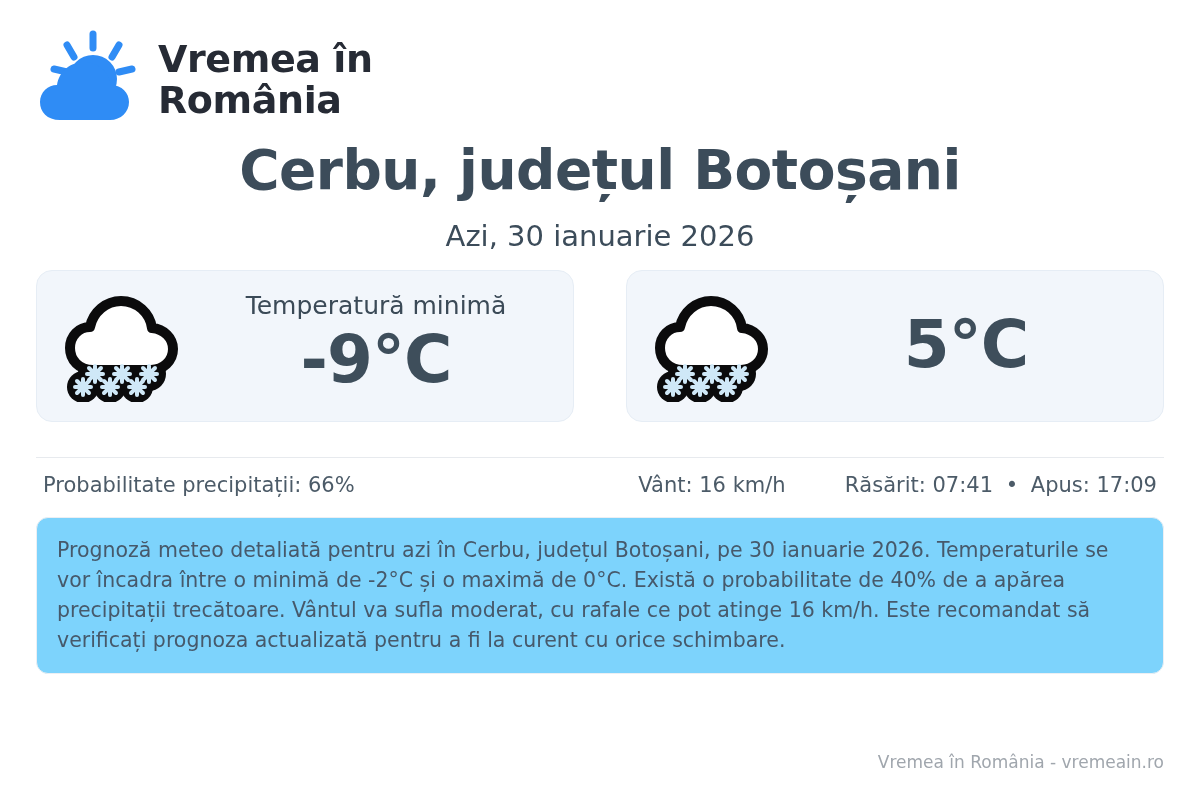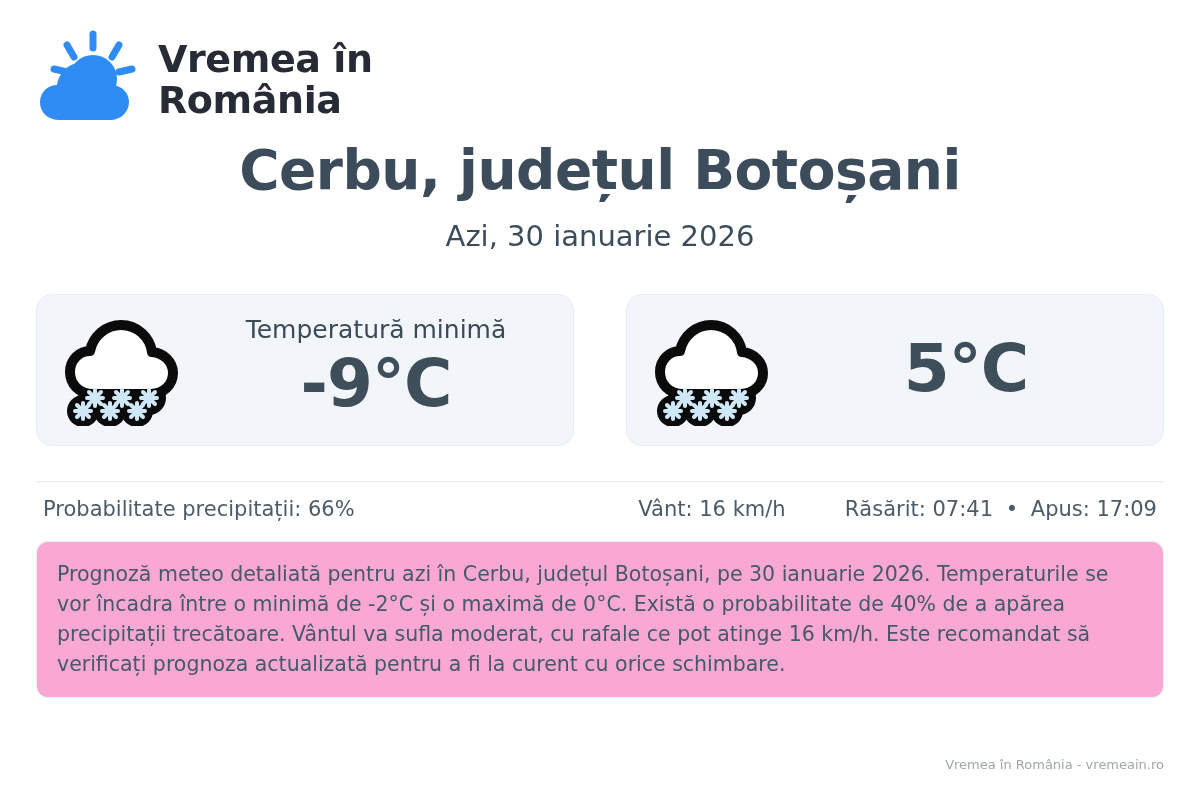--- a/index.html
+++ b/index.html
@@ -57,21 +57,21 @@
     text-align: center;
     font-size: 29px;
     font-weight: 400;
     color: #3c4c5a;
   }
 
   
   .cards {
     display: flex;
     gap: 52px;
-    margin-top: 41px;
+    margin-top: 17px;
   }
   .card {
     flex: 1 1 0;
     height: 152px;
     background: #f2f6fb;
     border: 1px solid #e6edf5;
     border-radius: 16px;
     display: flex;
     align-items: center;
     padding: 0 26px;
@@ -120,35 +120,35 @@
     color: #4c5b68;
   }
   .stat-left   { flex: 1 1 0; text-align: left; padding-left: 7px; }
   .stat-center { flex: 1 1 0; text-align: right; }
   .stat-right  { flex: 1 1 0; text-align: right; padding-right: 7px; }
   .dot-sep { padding: 0 6px; color: #4c5b68; }
 
   
   .description {
     margin-top: 9px;
-    background: #f9a8d4;
+    background: #7dd3fc;
     border: 1px solid #eceff3;
     border-radius: 12px;
     padding: 17px 20px 18px 20px;
     font-size: 20.5px;
     line-height: 1.47;
     color: #46596b;
   }
 
   
   .footer {
     position: absolute;
     right: 36px;
     bottom: 28px;
-    font-size: 13px;
+    font-size: 17px;
     color: #a0a6ad;
   }
 </style>
 </head>
 <body>
 
 <div class="page">
 
   <div class="brand">
     <svg class="brand-logo" viewBox="0 0 104 104">

